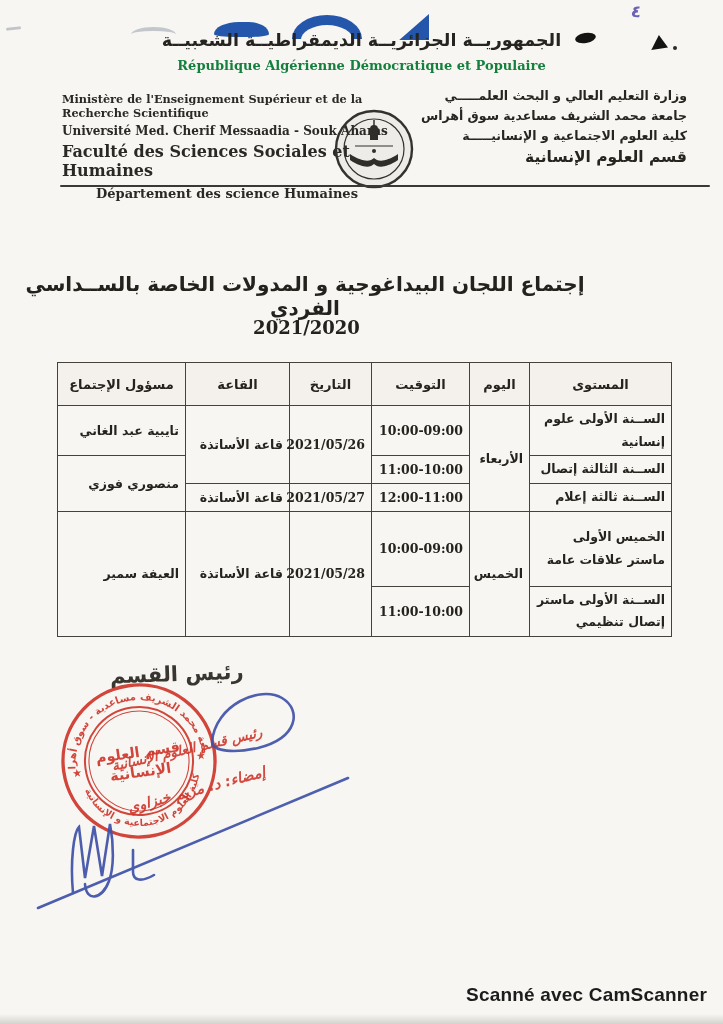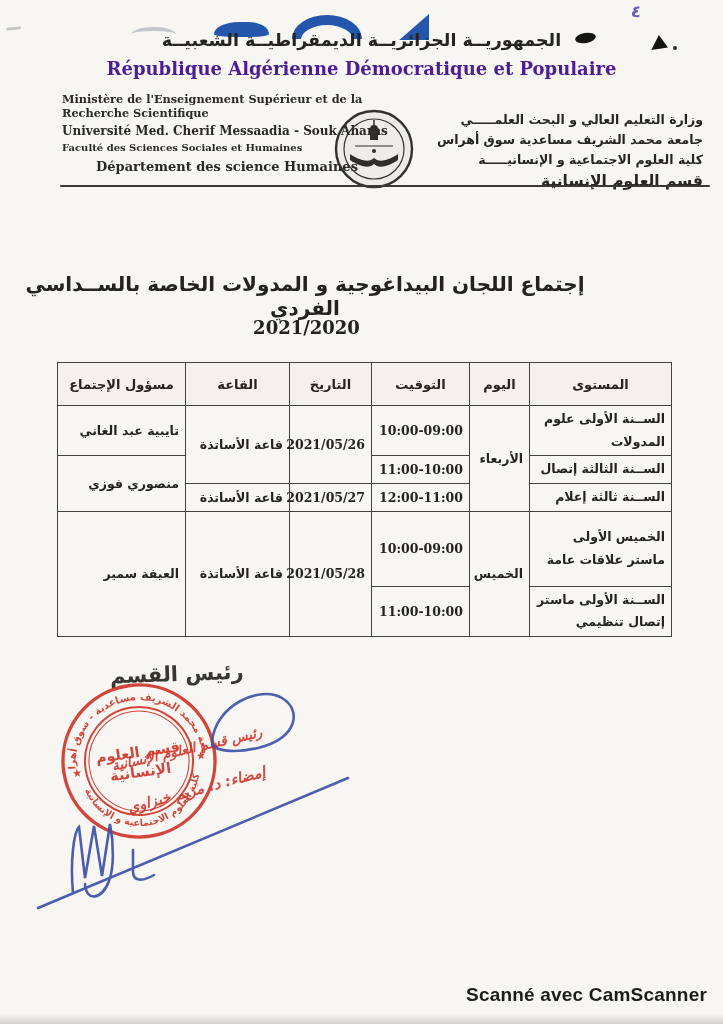--- a/index.html
+++ b/index.html
@@ -16,27 +16,27 @@
   .arch-blue{left:292px;top:15px;width:70px;height:24px;overflow:hidden;}
   .arch-blue .dome{position:absolute;left:0;top:0;width:70px;height:40px;background:#2457ab;border-radius:50% 50% 0 0 / 60% 60% 0 0;}
   .arch-blue .cut{position:absolute;left:9px;top:10px;width:52px;height:30px;background:#f7f6f2;border-radius:50%;}
   .tri-blue{left:398px;top:13px;width:31px;height:27px;background:#2457ab;clip-path:polygon(100% 4%,100% 100%,4% 100%);}
   .dot-black{left:575px;top:33px;width:21px;height:10px;background:#141413;border-radius:50%;transform:rotate(-10deg);}
   .tri-black{left:649px;top:35px;width:19px;height:15px;background:#141413;clip-path:polygon(12% 100%,100% 84%,52% 0);}
   .dot-tiny{left:673px;top:46px;width:4px;height:4px;background:#2a2a2a;border-radius:50%;}
   .mark-four{left:631px;top:1px;font-size:17px;font-weight:bold;color:#6b63b8;transform:rotate(8deg);}
   
   .country-ar{left:0;top:30px;width:723px;text-align:center;font-size:17.5px;font-weight:bold;letter-spacing:.3px;color:#262420;}
-  .country-fr{left:0;top:58px;width:723px;text-align:center;font-family:"DejaVu Serif",serif;font-size:18px;font-weight:bold;color:#4c1d95;}
+  .country-fr{left:0;top:58px;width:723px;text-align:center;font-family:"DejaVu Serif",serif;font-size:13px;font-weight:bold;color:#15803d;}
   .fr-block{left:62px;top:92px;width:330px;font-family:"DejaVu Serif",serif;color:#2b2925;}
   .fr-block .l1{font-size:11.3px;font-weight:600;margin-bottom:4px;}
   .fr-block .l2{font-size:12px;font-weight:bold;margin-bottom:4px;}
-  .fr-block .l3{font-size:10px;font-weight:600;margin-bottom:6px;}
+  .fr-block .l3{font-size:16px;font-weight:600;margin-bottom:6px;}
   .fr-block .l4{font-size:13px;font-weight:bold;text-align:center;}
-  .ar-block{right:20px;top:88px;width:280px;direction:rtl;text-align:right;color:#27251f;margin-top:24px;}
+  .ar-block{right:36px;top:88px;width:280px;direction:rtl;text-align:right;color:#27251f;}
   .ar-block div{font-size:12.5px;font-weight:600;margin-bottom:5px;}
   .ar-block .l4{font-size:15.5px;font-weight:bold;margin-top:2px;}
   .logo{left:333px;top:108px;}
   .hrule{left:60px;top:185px;width:650px;height:2.3px;background:#3b3934;border-radius:2px;}
   
   .doc-title{left:0;top:272px;width:610px;text-align:center;direction:rtl;font-size:20px;font-weight:bold;color:#24221d;}
   .doc-year{left:0;top:317px;width:613px;text-align:center;font-family:"DejaVu Serif",serif;font-size:18px;font-weight:bold;color:#24221d;}
   
   .tbl-wrap{left:57px;top:362px;}
   table.sched{border-collapse:collapse;table-layout:fixed;width:614px;direction:rtl;}
@@ -126,21 +126,21 @@
           <th>المستوى</th>
           <th>اليوم</th>
           <th>التوقيت</th>
           <th>التاريخ</th>
           <th>القاعة</th>
           <th>مسؤول الإجتماع</th>
         </tr>
       </thead>
       <tbody>
         <tr class="h1">
-          <td class="lvl vt">الســنة الأولى علوم المدولات</td>
+          <td class="lvl vt">الســنة الأولى علوم إنسانية</td>
           <td class="c" rowspan="3">الأربعاء</td>
           <td class="c vt"><span class="ltr">10:00-09:00</span></td>
           <td class="c vt" rowspan="2"><span class="ltr">2021/05/26</span></td>
           <td class="c" rowspan="2">قاعة الأساتذة</td>
           <td class="c">تايبية عبد الغاني</td>
         </tr>
         <tr class="h2">
           <td class="lvl">الســنة الثالثة إتصال</td>
           <td class="c"><span class="ltr">11:00-10:00</span></td>
           <td class="c" rowspan="2">منصوري فوزي</td>

